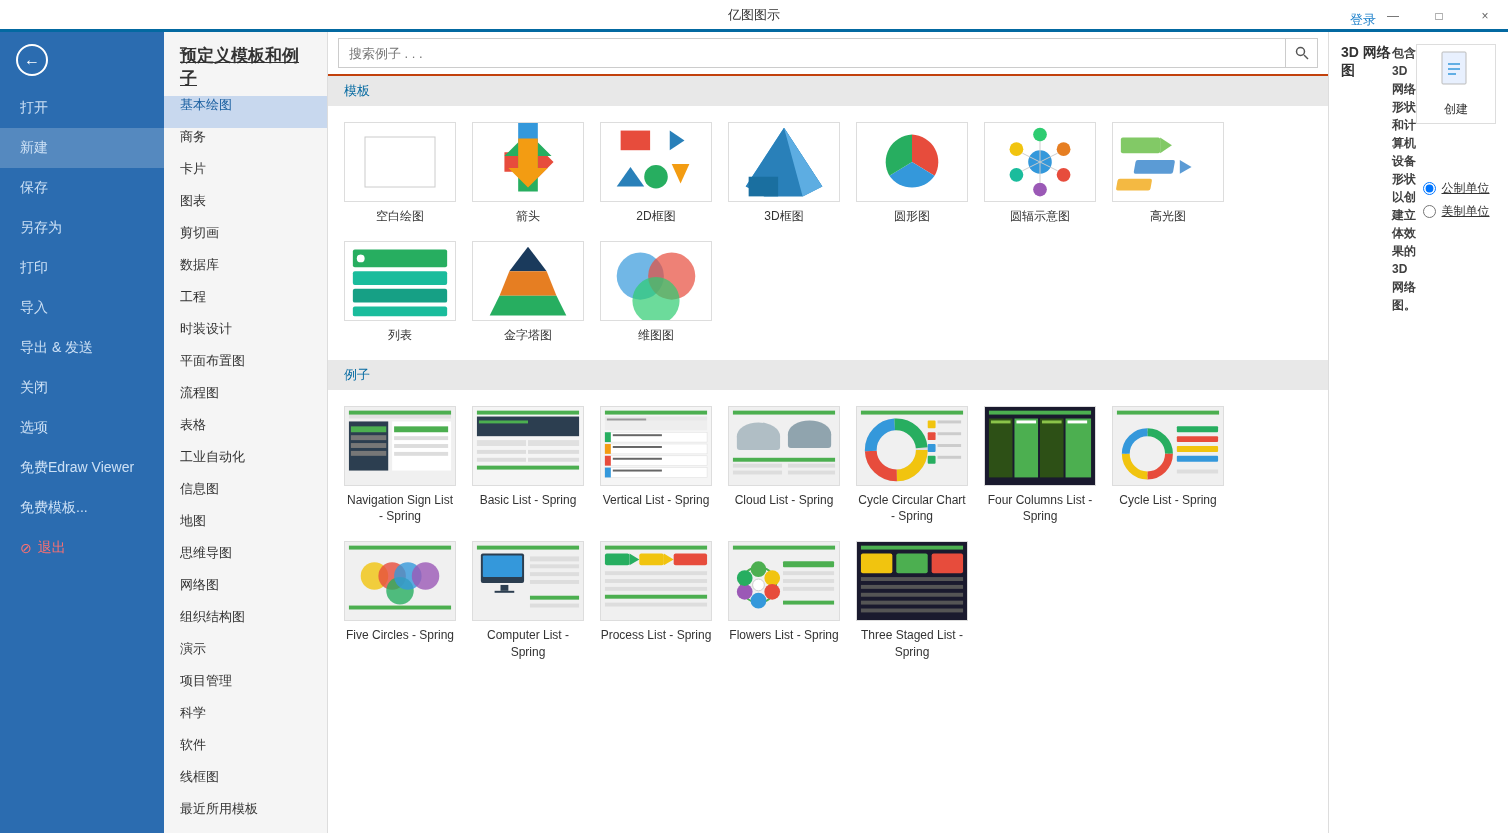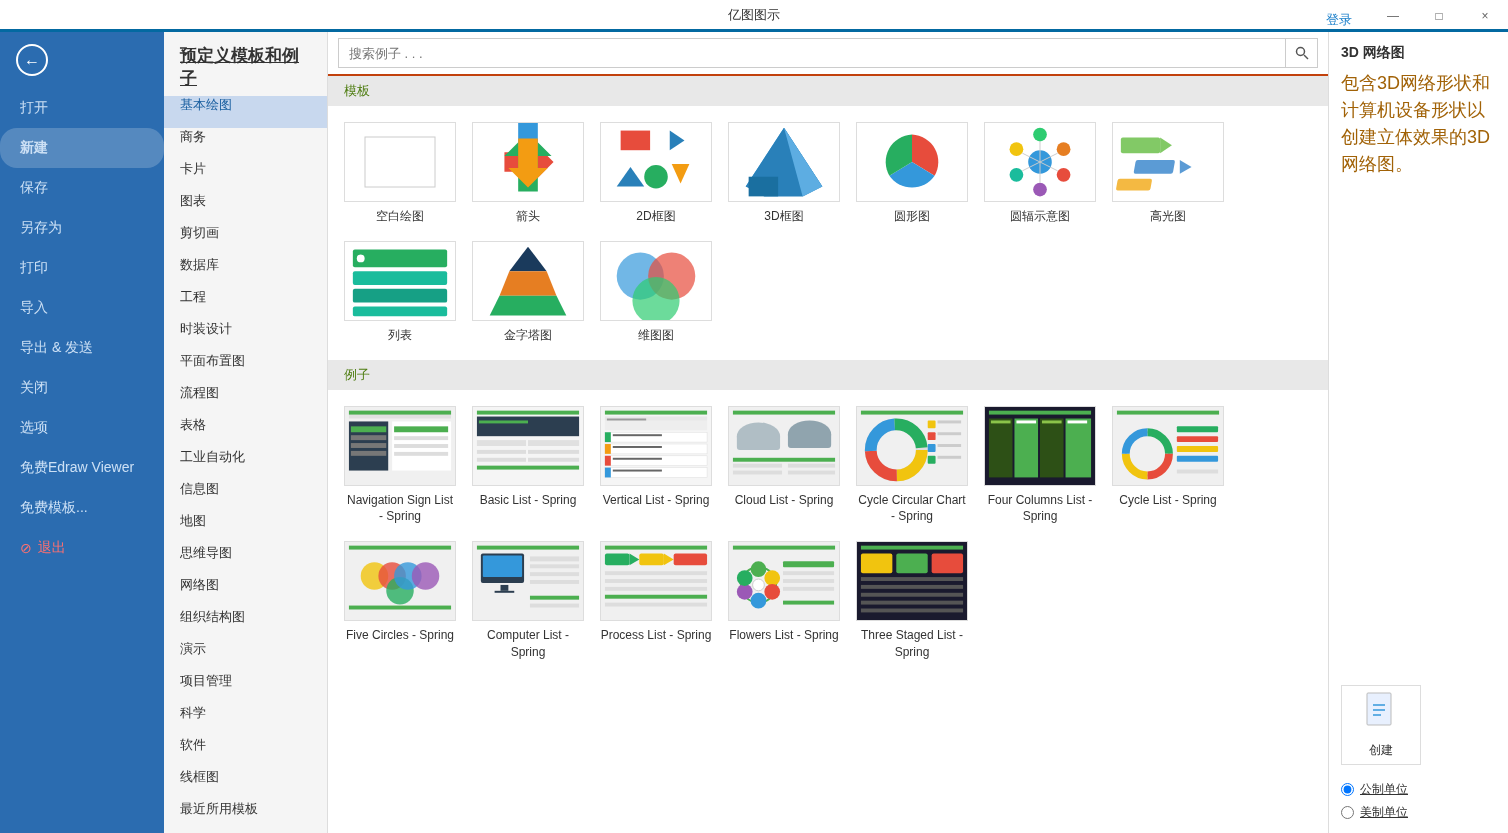--- a/index.html
+++ b/index.html
@@ -11,21 +11,21 @@
       background: #fff;
       display: flex;
       align-items: center;
       justify-content: center;
       position: relative;
       border-bottom: 3px solid #0369a1;
     }
     .titlebar-title { font-size: 13px; color: #333; }
     .titlebar-controls { position: absolute; right: 0; top: 0; display: flex; }
     .titlebar-btn { width: 46px; height: 32px; display: flex; align-items: center; justify-content: center; cursor: pointer; font-size: 12px; color: #666; }
-    .titlebar-login { position: absolute; right: 156px; top: 0; height: 40px; display: flex; align-items: center; color: #1a7fca; font-size: 13px; cursor: pointer; margin-left: 35px; }
+    .titlebar-login { position: absolute; right: 132px; top: 0; height: 40px; display: flex; align-items: center; color: #1a7fca; font-size: 13px; cursor: pointer; margin-left: 35px; }
 
     
     .main-layout { display: flex; height: calc(833px - 32px); }
 
     
     .sidebar {
       width: 164px;
       background: #2b6cb0;
       display: flex;
       flex-direction: column;
@@ -121,21 +121,21 @@
       overflow-y: auto;
       padding: 0;
     }
     .templates-scroll::-webkit-scrollbar { width: 8px; }
     .templates-scroll::-webkit-scrollbar-thumb { background: #bbb; border-radius: 4px; }
 
     .section-header {
       background: #e8e8e8;
       padding: 6px 16px;
       font-size: 13px;
-      color: #4d7c0f;
+      color: #0369a1;
       font-weight: normal;
     }
 
     .templates-grid {
       display: flex;
       flex-wrap: wrap;
       padding: 16px;
       gap: 16px;
     }
 
@@ -165,41 +165,42 @@
       text-align: center;
       line-height: 1.4;
     }
 
     
     .right-panel {
       width: 180px;
       background: #fff;
       border-left: 1px solid #ddd;
       display: flex;
-      flex-direction: column;
+      flex-direction: row;
       padding: 12px;
       flex-shrink: 0;
     }
     .right-panel-title {
       font-size: 14px;
       color: #333;
       font-weight: bold;
       margin-bottom: 8px;
     }
     .right-panel-desc {
-      font-size: 18px;
-      color: #a16207;
+      font-size: 12px;
+      color: #404040;
       line-height: 1.5;
       flex: 1;
+      font-weight: bold;
     }
     .create-btn-area {
       display: flex;
       flex-direction: column;
-      align-items: flex-start;
-      margin-top: 20px;
+      align-items: center;
+      gap: 40px;
     }
     .create-btn {
       width: 80px;
       height: 80px;
       border: 1px solid #ddd;
       background: #fff;
       display: flex;
       flex-direction: column;
       align-items: center;
       justify-content: center;
@@ -238,21 +239,21 @@
 
 <div class="main-layout">
 
   <div class="sidebar">
     <div class="sidebar-back">
       <div class="back-circle">←</div>
     </div>
     <div class="sidebar-item">
       <span>打开</span>
     </div>
-    <div class="sidebar-item" style="background:rgba(255,255,255,0.2); font-weight:bold;border-radius:17px;">
+    <div class="sidebar-item" style="background:rgba(255,255,255,0.2); font-weight:normal;">
       <span>新建</span>
     </div>
     <div class="sidebar-item">
       <span>保存</span>
     </div>
     <div class="sidebar-item">
       <span>另存为</span>
     </div>
     <div class="sidebar-item">
       <span>打印</span>

